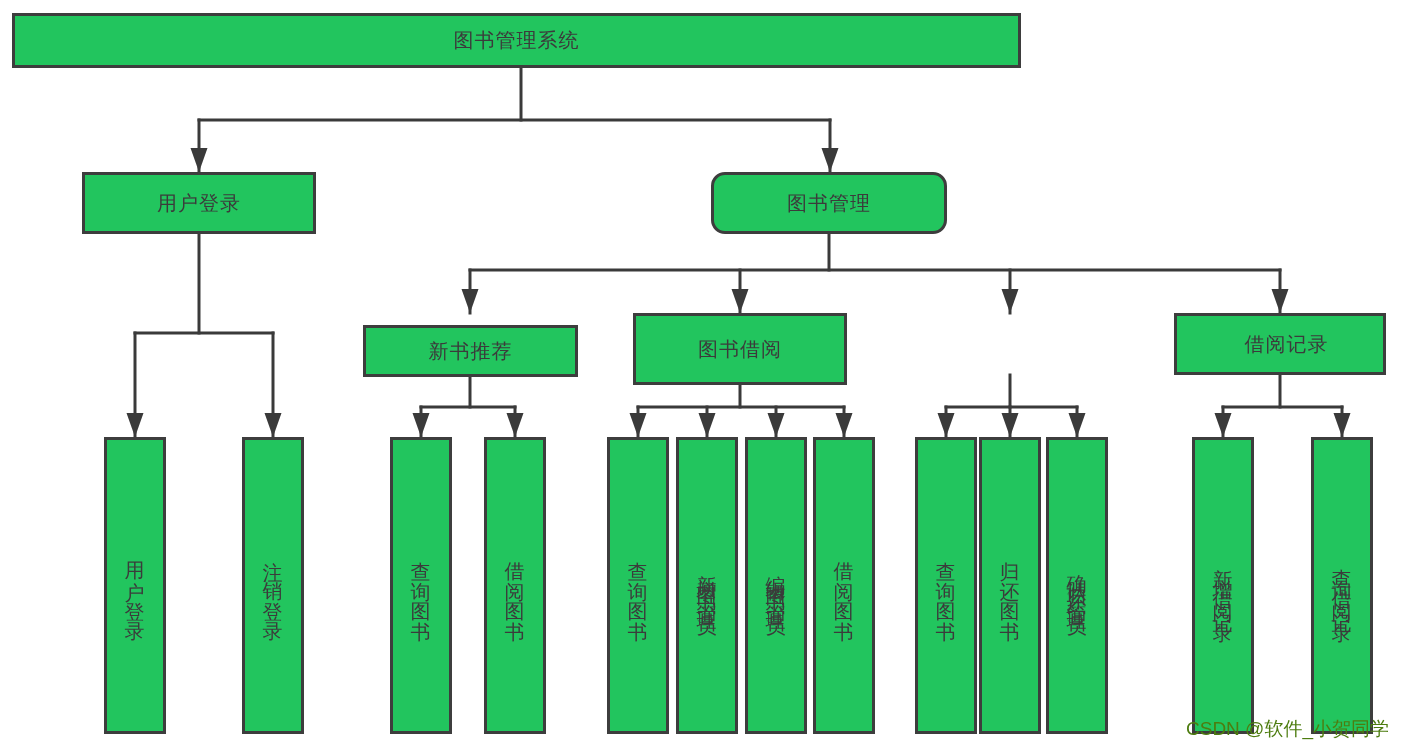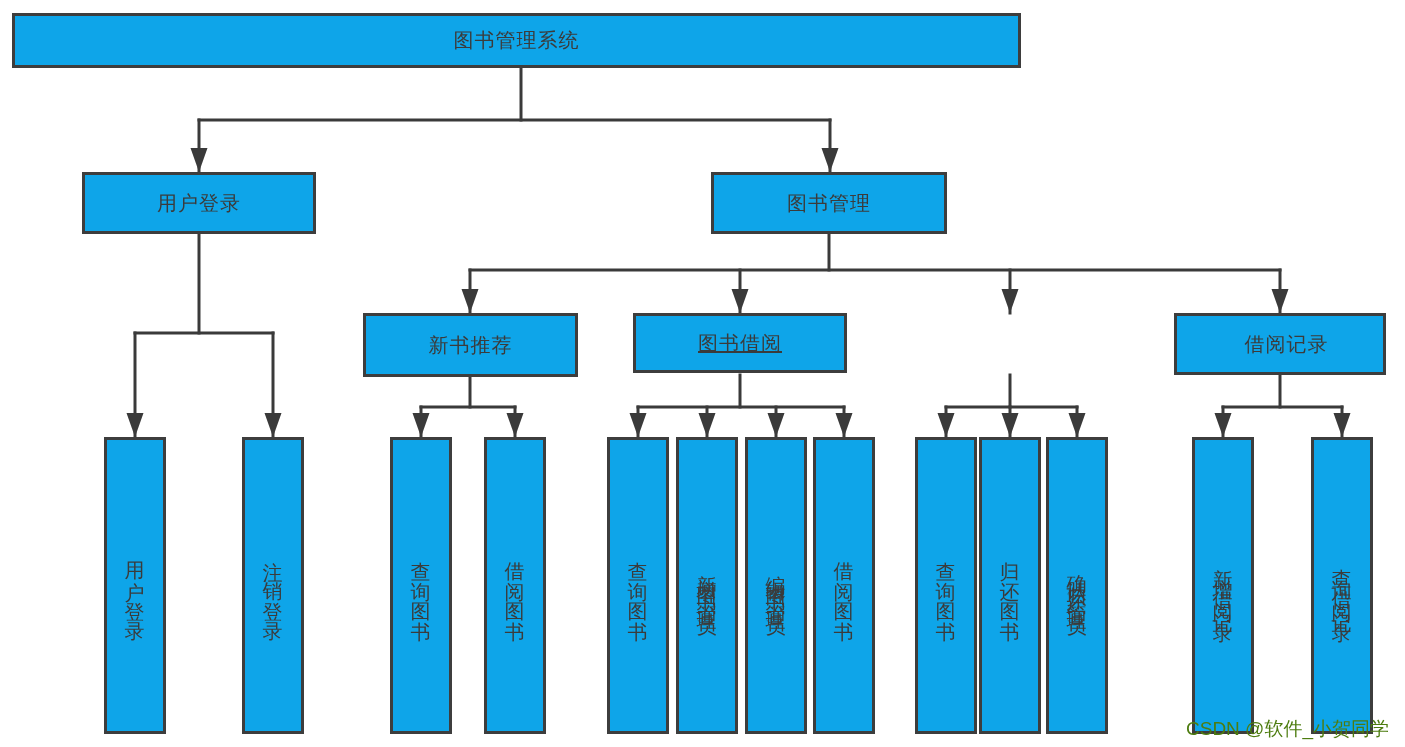--- a/index.html
+++ b/index.html
@@ -8,45 +8,45 @@
     width:1405px; height:747px;
     background:#ffffff;
     font-family:"Liberation Sans", sans-serif;
     overflow:hidden;
   }
   #wires { position:absolute; left:0; top:0; width:1405px; height:747px; }
   .box {
     position:absolute;
     box-sizing:border-box;
     border:3px solid #3d3d3d;
-    background:#0ea5e9;
+    background:#22c55e;
     color:#3b3b3b;
     display:flex;
     align-items:center;
     justify-content:center;
     text-align:center;
   }
   .h  { font-size:20px; letter-spacing:1px; white-space:nowrap; }
   .v  {
     writing-mode:vertical-rl;
     text-orientation:mixed;
     font-size:20px;
     line-height:1;
   }
   .sp-lg { letter-spacing:20px; }
   .sp-md { letter-spacing:11px; }
   .sp-sm { letter-spacing:6px;  }
   
   .n-root { left:12px;  top:13px;  width:1009px; height:55px; }
   
   .n-l2a { left:82px;  top:172px; width:234px; height:62px; }
-  .n-l2b { left:711px; top:172px; width:236px; height:62px; }
+  .n-l2b { left:711px; top:172px; width:236px; height:62px;border-radius:14px; }
   
-  .n-l3a { left:363px;  top:313px; width:215px; height:64px; }
-  .n-l3b { left:633px;  top:313px; width:214px; height:60px;text-decoration:underline; }
+  .n-l3a { left:363px;  top:325px; width:215px; height:52px; }
+  .n-l3b { left:633px;  top:313px; width:214px; height:72px; }
   .n-l3c { left:903px;  top:313px; width:214px; height:62px; }
   .n-l3d { left:1174px; top:313px; width:212px; height:62px;padding-left:13px; }
   
   .leaf { top:437px; width:62px; height:297px; }
   .lf1  { left:104px; }
   .lf2  { left:242px; }
   .lf3  { left:390px; }
   .lf4  { left:484px; }
   .lf5  { left:607px; }
   .lf6  { left:676px; }

